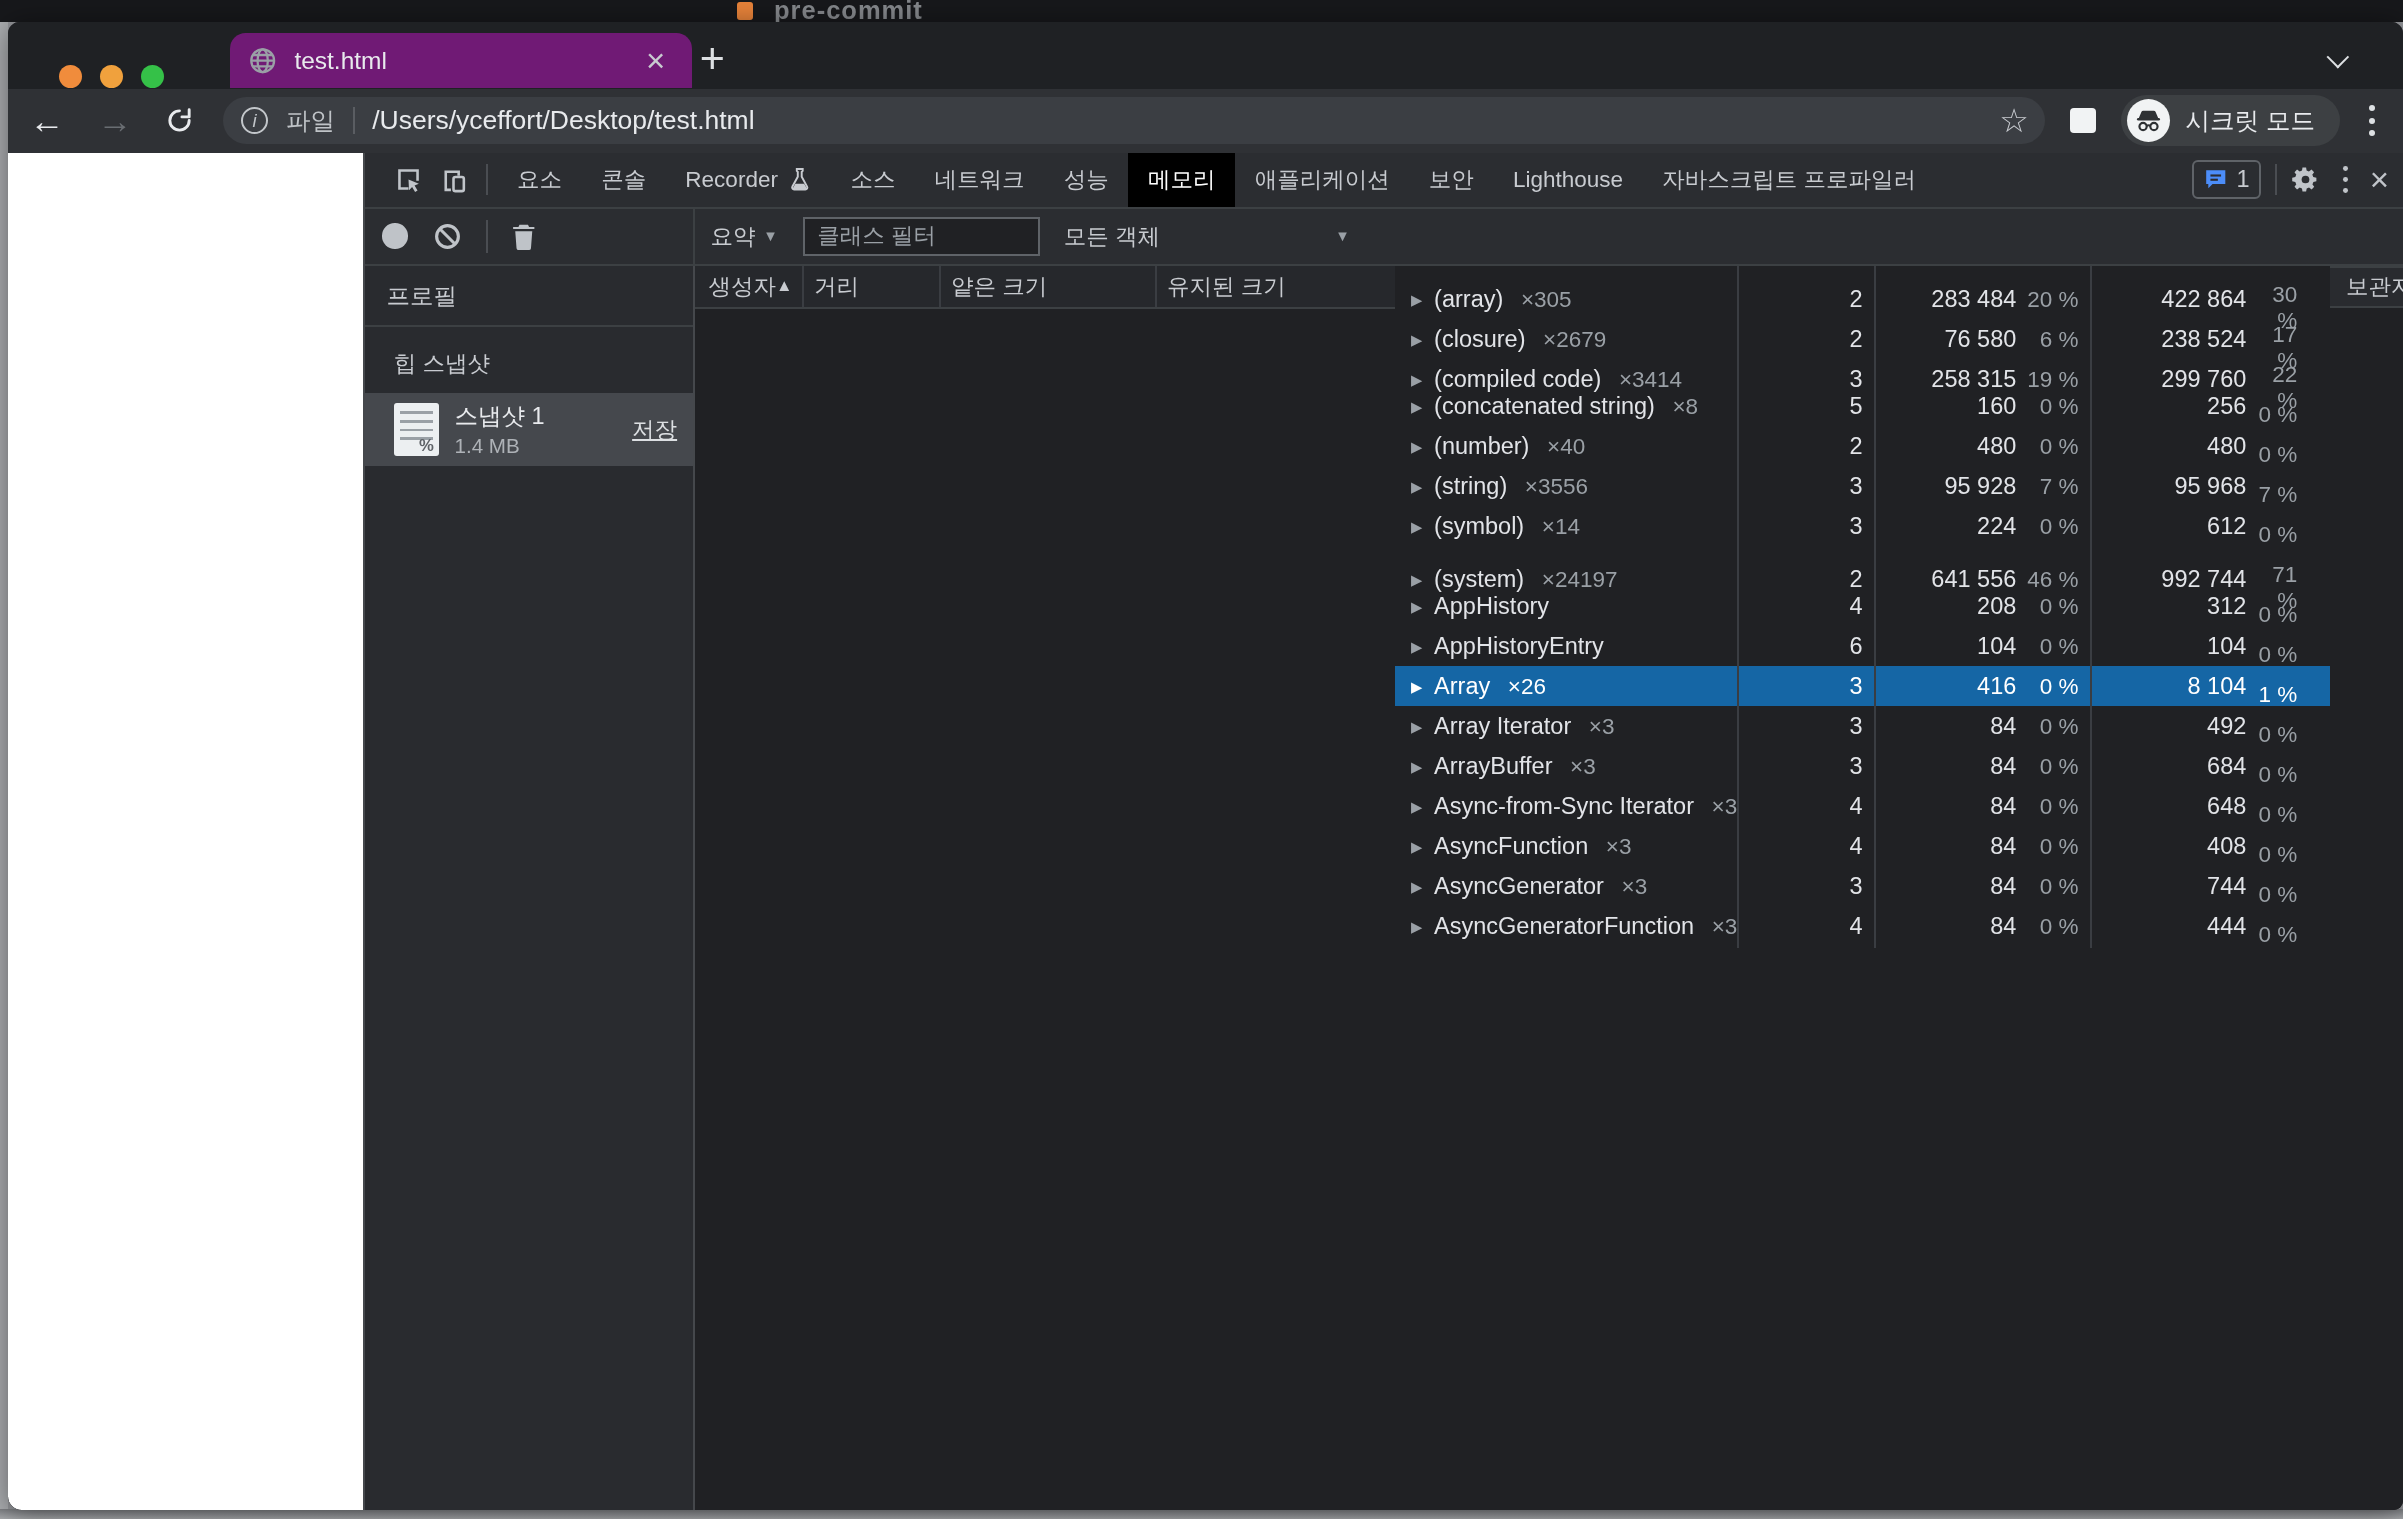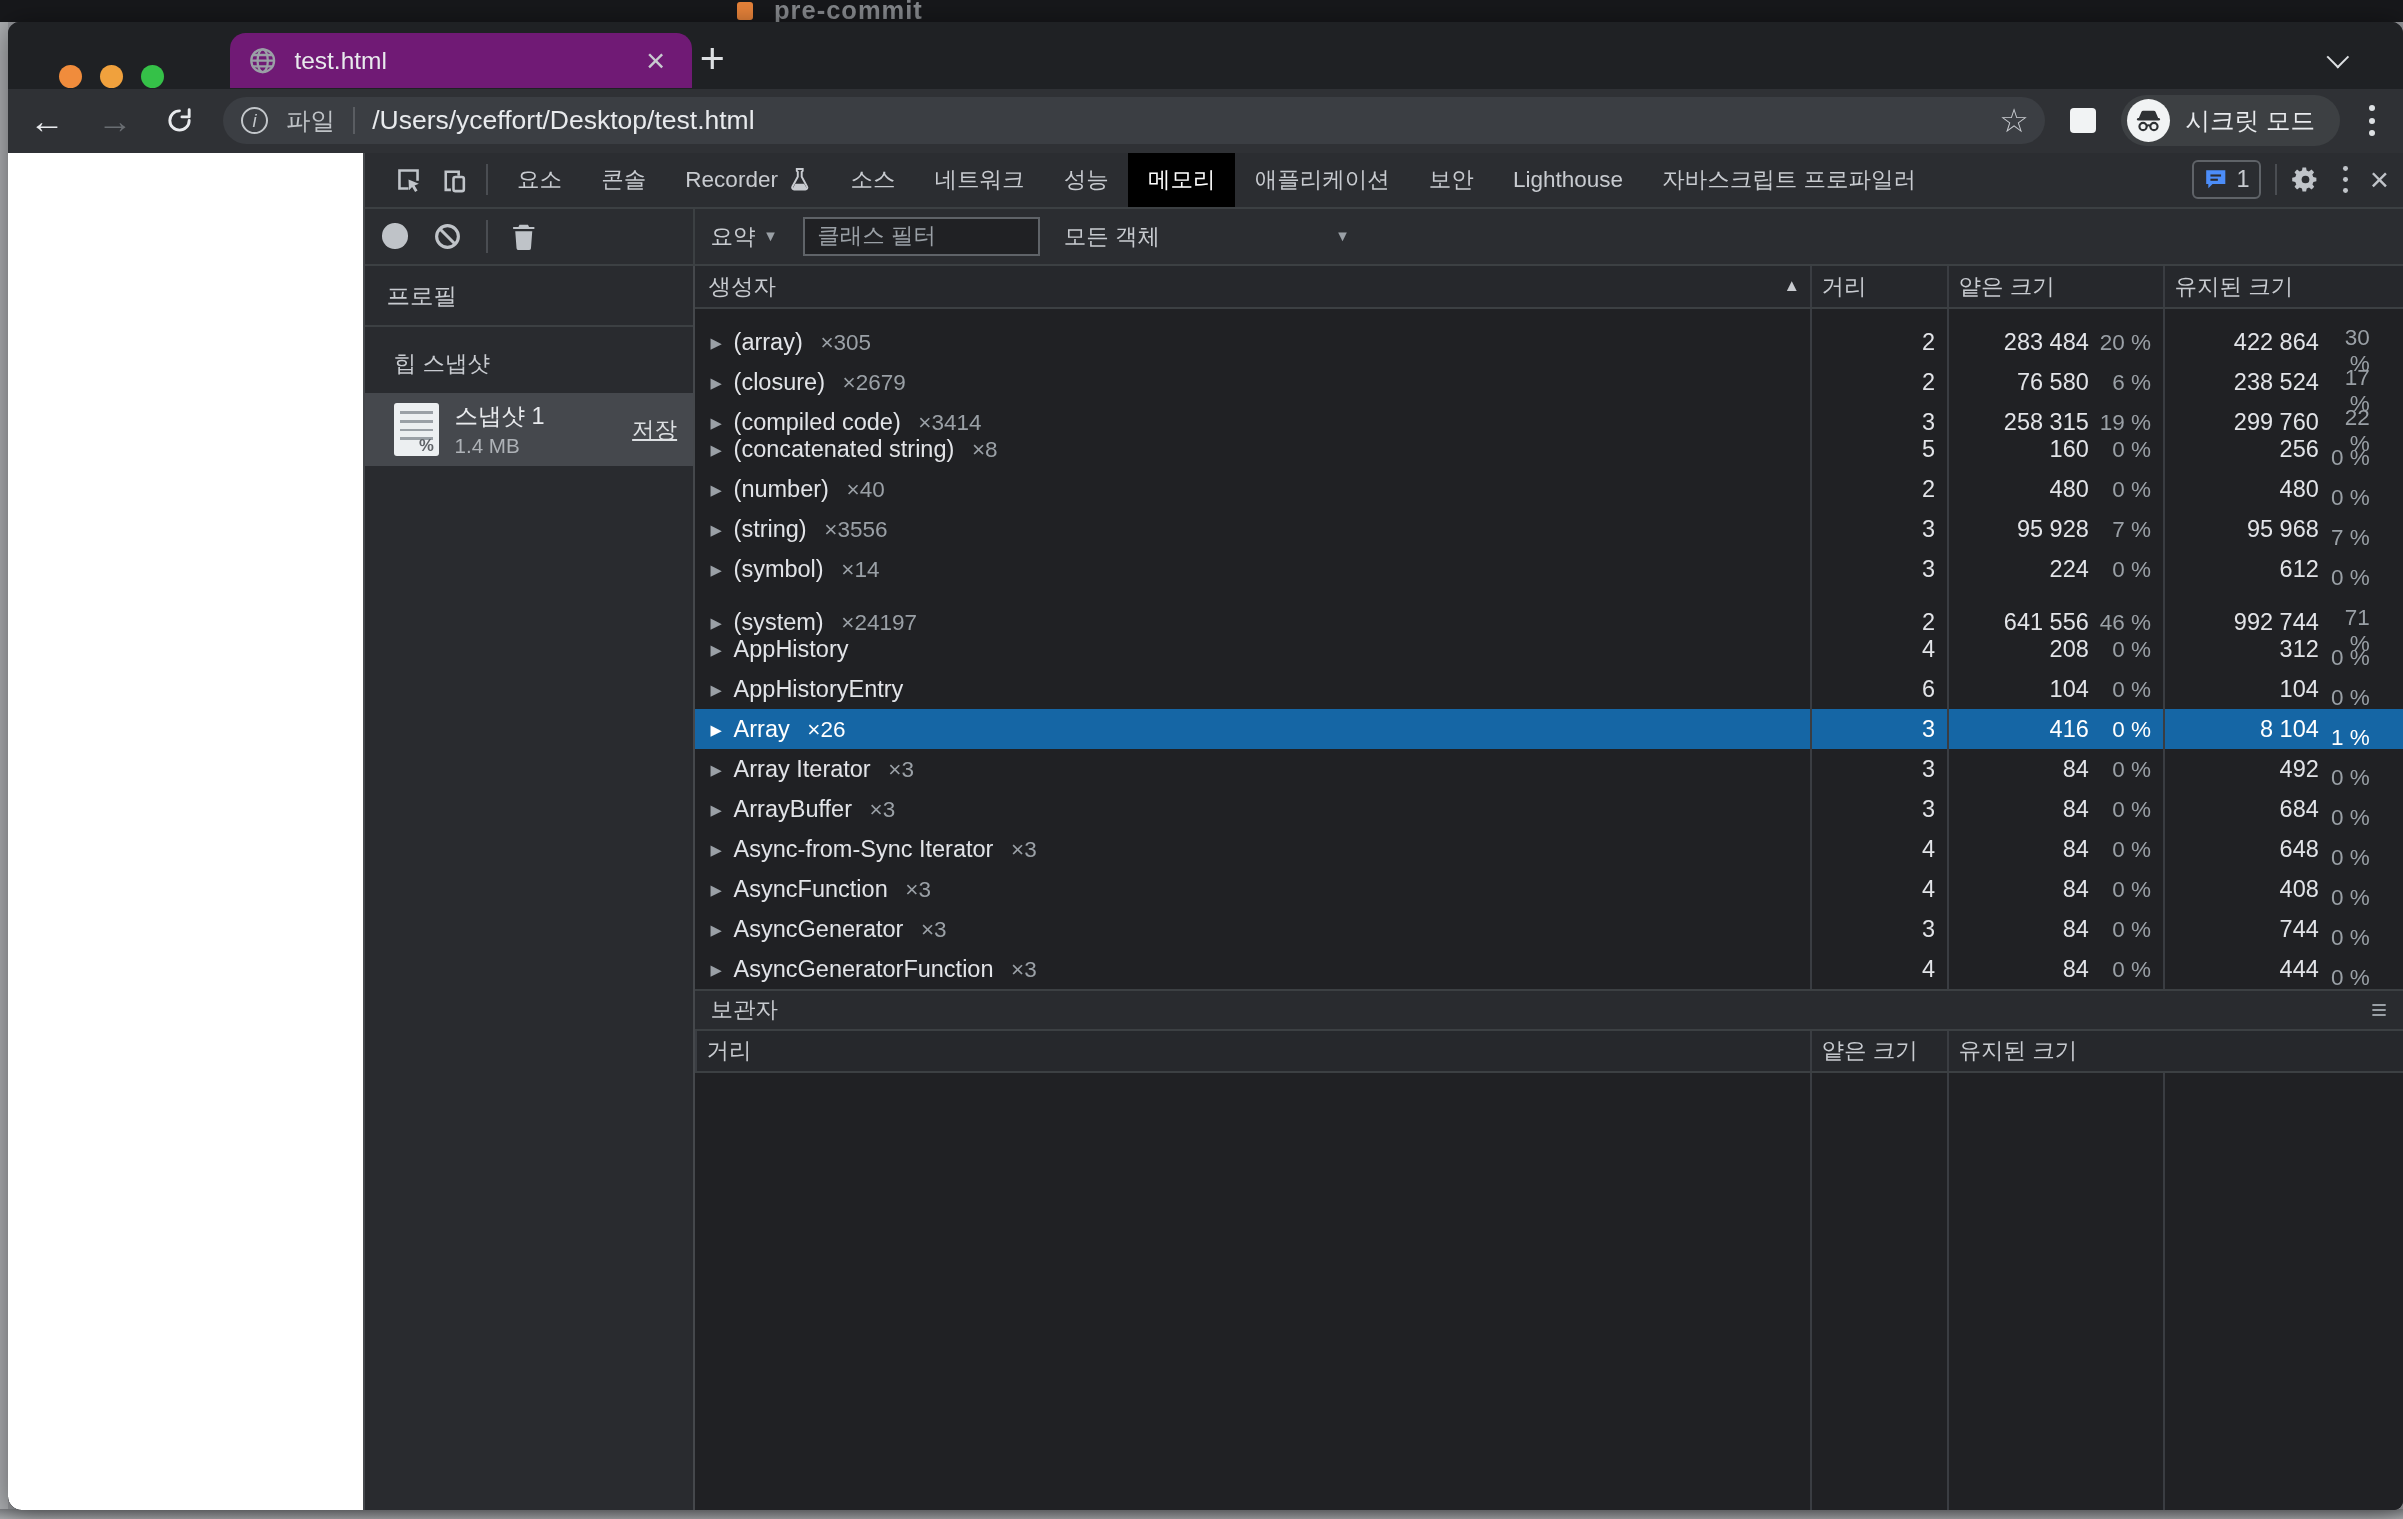--- a/index.html
+++ b/index.html
@@ -96,21 +96,21 @@
   .snap-item { height:73px; background:#45484D; display:flex; align-items:center; padding:0 15.7px 0 29px; }
   .snap-thumb { width:45px; height:53px; background:#ECEFF1; border-radius:2.9px; flex:none; position:relative; overflow:hidden; }
   .snap-thumb::before { content:""; position:absolute; left:5.9px; right:5.9px; top:7.8px; height:33px;
      background:repeating-linear-gradient(#9AA0A6 0 2.9px, transparent 2.9px 8.8px); }
   .snap-thumb::after { content:"%"; position:absolute; right:4.9px; bottom:0px; font-size:16.7px; color:#5F6368; font-weight:bold; }
   .snap-meta { margin-left:15.7px; flex:1; }
   .snap-name { color:#E8EAED; font-size:23.5px; }
   .snap-size { color:#AEB2B7; font-size:20.6px; margin-top:2px; }
   .snap-save { color:#DDE0E3; font-size:22.5px; text-decoration:underline; }
 
-  .dt-table { flex:1; display:flex; flex-direction:column; background:#202124; min-width:0; }
+  .dt-table { flex:1; display:flex; background:#202124; min-width:0; }
   .grid { display:grid; grid-template-columns:1fr 137px 216px 240px; }
   .thead { height:43px; background:#26282C; border-bottom:2px solid #3C4043; flex:none; color:#C8CBD0; font-size:22.5px; }
   .thead > div { display:flex; align-items:center; }
   .th-name { padding-left:13.7px; }
   .sort-arrow { margin-left:auto; margin-right:9.8px; font-size:16.7px; color:#C8CBD0; }
   .col-b { border-left:2px solid #3A3D42; padding-left:9.8px; }
 
   .tbody { flex:none; }
   .trow { height:40px; color:#E2E4E8; font-size:23.5px; }
   .trow > div { display:flex; align-items:center; min-width:0; }

